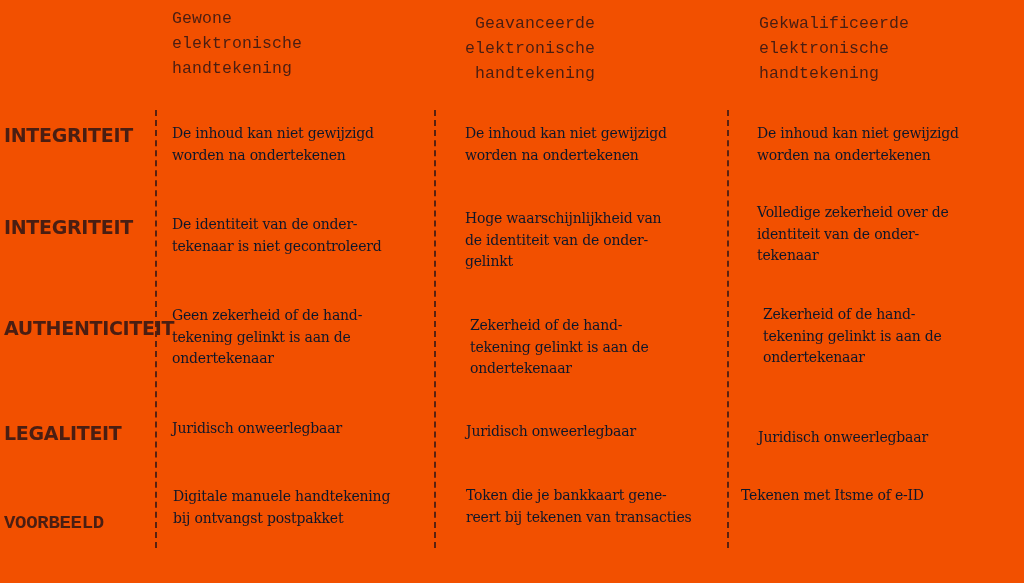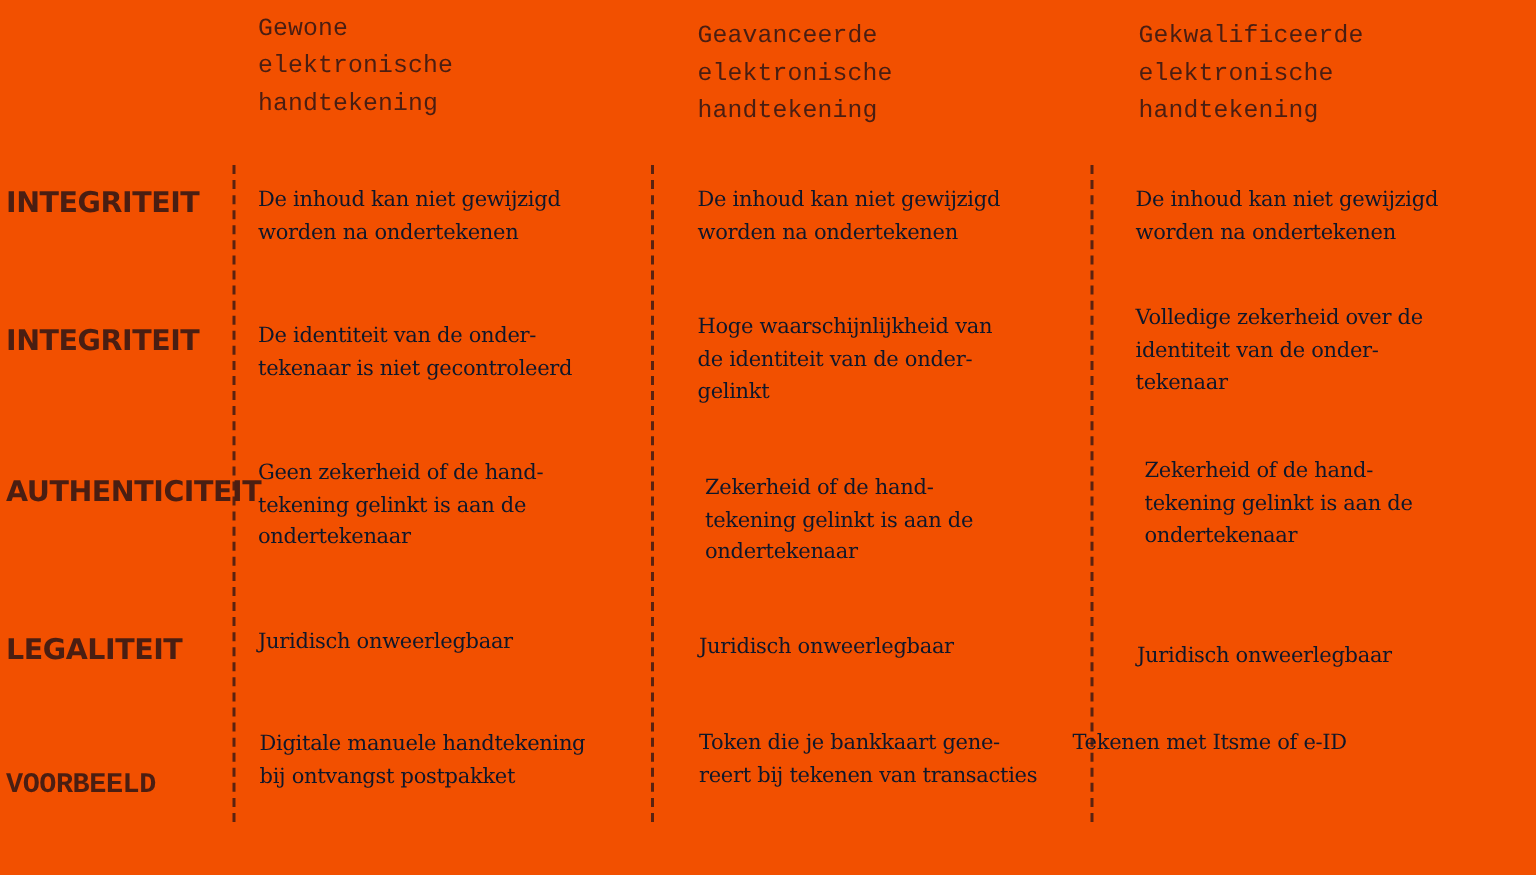--- a/index.html
+++ b/index.html
@@ -46,21 +46,21 @@
       border-left: 2px dashed #4A1E12;
       opacity: 0.9;
     }
   </style>
 </head>
 <body>
 
 <div class="header" style="left:172px; top:6px; white-space:pre-line;">Gewone
 elektronische
 handtekening</div>
-<div class="header" style="left:465px; top:11px; white-space:pre-line;">Geavanceerde
+<div class="header" style="left:465px; top:11px; white-space:pre-line;text-align:right;">Geavanceerde
 elektronische
 handtekening</div>
 <div class="header" style="left:759px; top:11px; white-space:pre-line;">Gekwalificeerde
 elektronische
 handtekening</div>
 
 <div class="divider" style="left:155px; top:110px; height:438px;"></div>
 <div class="divider" style="left:434px; top:110px; height:438px;"></div>
 <div class="divider" style="left:727px; top:110px; height:438px;"></div>
 
@@ -97,13 +97,13 @@
 ondertekenaar</div>
 
 <div class="cell" style="left:172px; top:418px;">Juridisch onweerlegbaar</div>
 <div class="cell" style="left:466px; top:421px;">Juridisch onweerlegbaar</div>
 <div class="cell" style="left:758px; top:427px;">Juridisch onweerlegbaar</div>
 
 <div class="cell" style="left:173px; top:486px;">Digitale manuele handtekening
 bij ontvangst postpakket</div>
 <div class="cell" style="left:466px; top:485px;">Token die je bankkaart gene-
 reert bij tekenen van transacties</div>
-<div class="cell" style="left:715px; top:485px;text-align:center;">Tekenen met Itsme of e-ID</div>
+<div class="cell" style="left:741px; top:485px;text-align:center;">Tekenen met Itsme of e-ID</div>
 
 </body></html>

